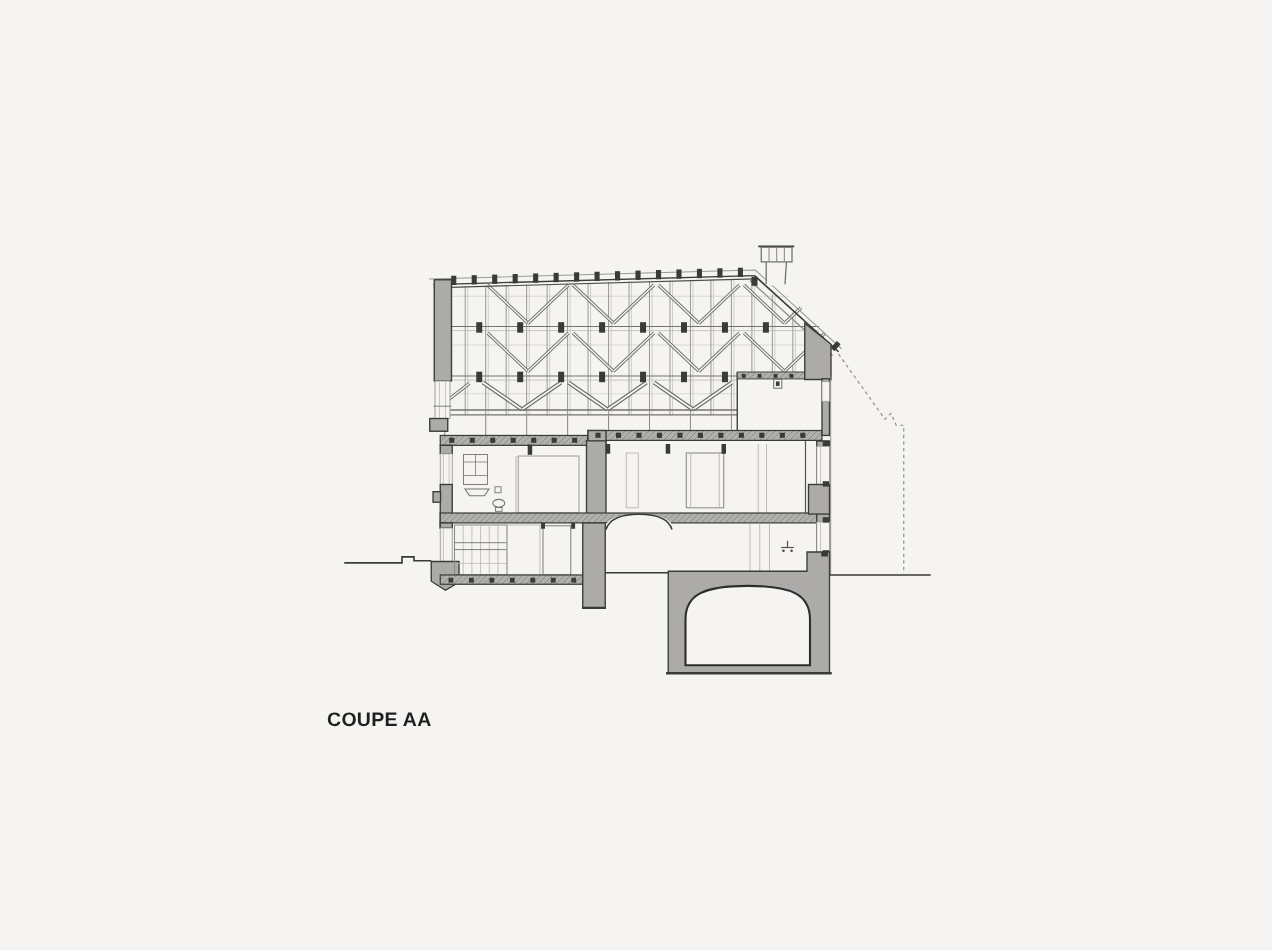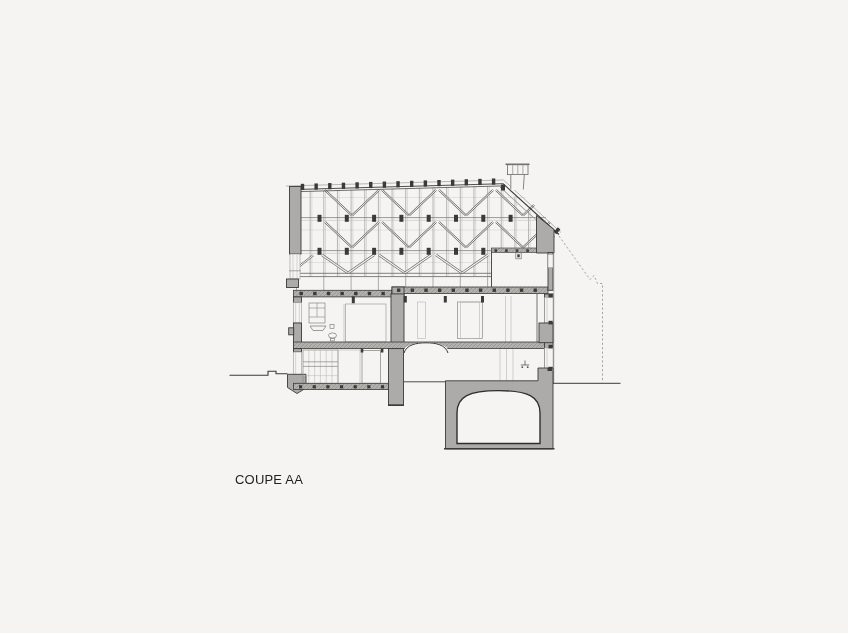--- a/index.html
+++ b/index.html
@@ -15,22 +15,22 @@
   html,body{margin:0;padding:0;}
   body{
     width:848px;height:633px;
     background:var(--background);
     font-family:"Liberation Sans", sans-serif;
     overflow:hidden;position:relative;
   }
   .sheet{position:absolute;inset:0;}
   svg{position:absolute;left:0;top:0;}
   .drawing-label{
-    position:absolute;left:235px;top:472px;
-    font-size:13px;font-weight:normal;letter-spacing:.2px;
+    position:absolute;left:218px;top:472px;
+    font-size:13px;font-weight:bold;letter-spacing:.2px;
     color:var(--text);
   }
   .poche{fill:var(--wall-fill);stroke:var(--line-dark);stroke-width:.9;}
   .ink{stroke:var(--line-dark);}
   .mid{stroke:var(--line-mid);}
   .lt{stroke:var(--line-light);}
   .nofill{fill:none;}
   .bgfill{fill:var(--background);}
   .darkfill{fill:var(--line-dark);}
   .hatch-base{fill:var(--hatch-base);}

